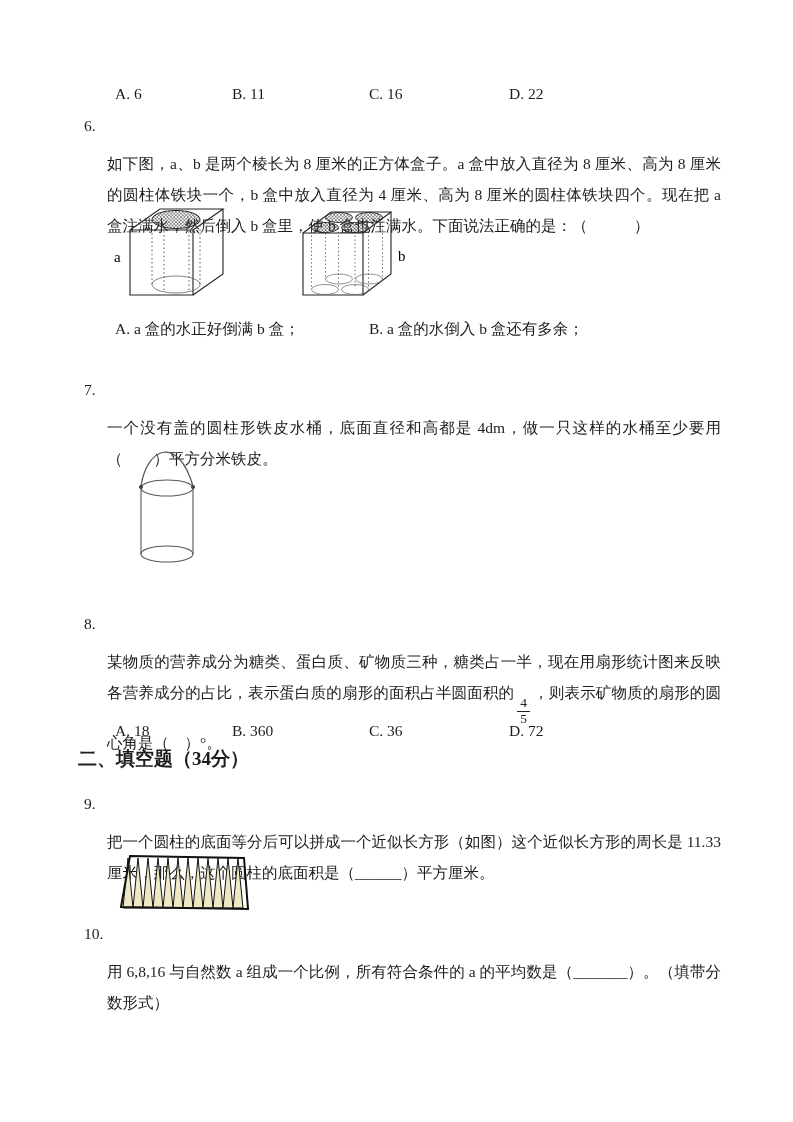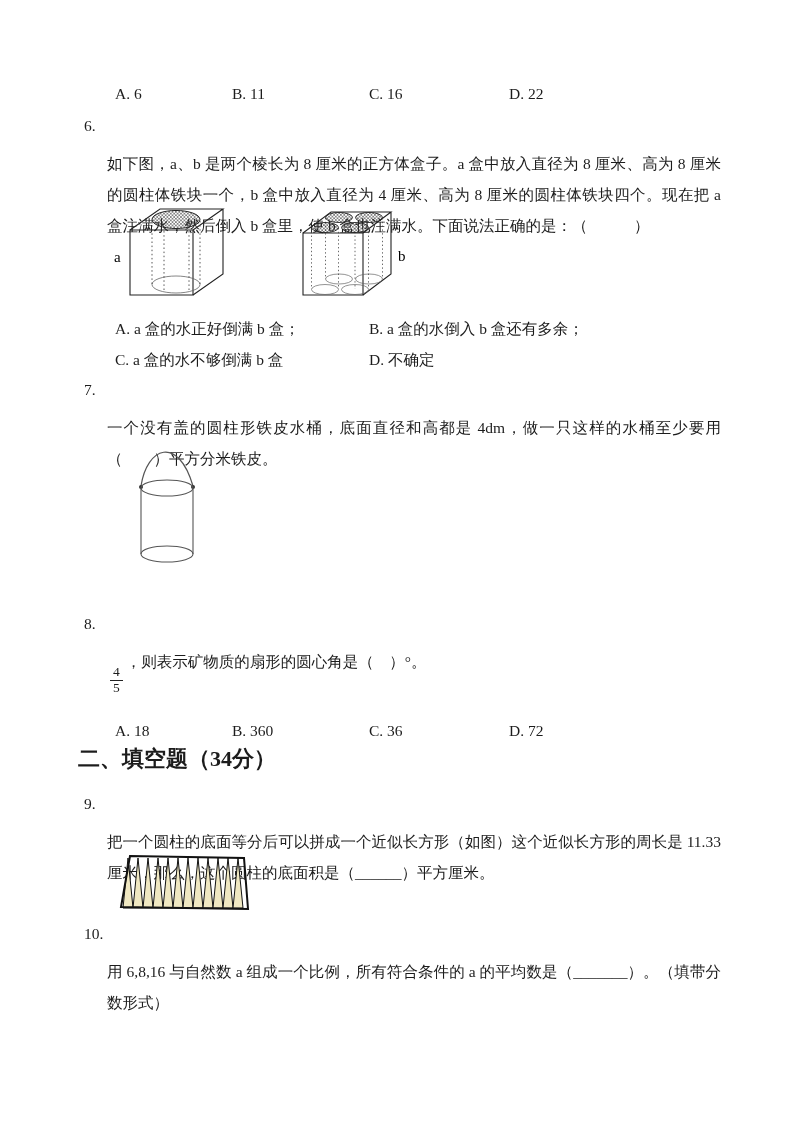--- a/index.html
+++ b/index.html
@@ -4,21 +4,21 @@
 <style>
   html,body{margin:0;padding:0;background:#fff;}
   .page{position:relative;width:793px;height:1122px;background:#ffffff;overflow:hidden;
         font-family:"Liberation Serif","DejaVu Serif",serif;color:#1c1c1c;}
   .blk{position:absolute;left:79px;width:642px;font-size:15.5px;line-height:31px;}
   .q{display:flex;}
   .qnum{flex:0 0 28px;width:28px;padding-left:5px;box-sizing:border-box;}
   .qbody{flex:1;text-align:justify;margin-top:38px;}
   .optrow{height:31px;}
   .opt{position:absolute;top:0;white-space:nowrap;}
-  .sec{font-size:22px;font-weight:bold;line-height:30px;}
+  .sec{font-size:19px;font-weight:bold;line-height:30px;}
   .frac{display:inline-flex;flex-direction:column;align-items:center;vertical-align:-9px;
         line-height:1.1;font-size:13.5px;margin:0 3px;}
   .frac .num{border-bottom:1px solid #222;padding:0 3px;}
   .frac .den{padding:0 3px;}
   .fig{position:absolute;}
   svg text{font-family:"Liberation Serif","DejaVu Serif",serif;}
 </style>
 </head>
 <body>
 
@@ -82,24 +82,20 @@
       <ellipse cx="30" cy="24.5" rx="13.5" ry="5"></ellipse>
       <ellipse cx="60" cy="24.5" rx="13.5" ry="5"></ellipse>
     </g>
     <text x="103" y="58" font-size="15">b</text>
   </svg>
 
   <div class="blk optrow" style="top:313px">
     <span class="opt" style="left:290px">B. a 盒的水倒入 b 盒还有多余；</span>
     <span class="opt" style="left:36px">A. a 盒的水正好倒满 b 盒；</span>
   </div>
-  <div class="blk optrow" style="top:344px">
-    <span class="opt" style="left:36px">C. a 盒的水不够倒满 b 盒</span>
-    <span class="opt" style="left:290px">D. 不确定</span>
-  </div>
 
   <div class="blk q" style="top:374px">
     <span class="qnum">7.</span>
     <span class="qbody">一个没有盖的圆柱形铁皮水桶，底面直径和高都是 4dm，做一只这样的水桶至少要用（　　）平方分米铁皮。</span>
   </div>
 
   <svg class="fig" style="left:130px;top:441px" width="74" height="128" viewBox="0 0 74 128">
     <path d="M11,45 C17,6 48,-6 63,45" fill="none" stroke="#555" stroke-width="1.2"></path>
     <circle cx="11" cy="46" r="2" fill="#333"></circle>
     <circle cx="63" cy="46" r="2" fill="#333"></circle>
@@ -107,21 +103,21 @@
     <g stroke="#555" stroke-width="1.1">
       <line x1="11" y1="47" x2="11" y2="113"></line>
       <line x1="63" y1="47" x2="63" y2="113"></line>
     </g>
     <ellipse cx="37" cy="113" rx="26" ry="8" fill="none" stroke="#555" stroke-width="1.1"></ellipse>
   </svg>
 
 
   <div class="blk q" style="top:608px">
     <span class="qnum">8.</span>
-    <span class="qbody"><span class="frac">
+    <span class="qbody"><span>某物质的营养成分为糖类、蛋白质、矿物质三种，糖类占一半，现在用扇形统计图来反映各营养成分的占比，表示蛋白质的扇形的面积占半圆面积的</span><span class="frac">
           <span class="num">4</span>
           <span class="den">5</span>
         </span><span>，则表示矿物质的扇形的圆心角是（　）°。</span></span>
   </div>
 
   <div class="blk optrow" style="top:715px">
     <span class="opt" style="left:36px">A. 18</span>
     <span class="opt" style="left:153px">B. 360</span>
     <span class="opt" style="left:290px">C. 36</span>
     <span class="opt" style="left:430px">D. 72</span>

